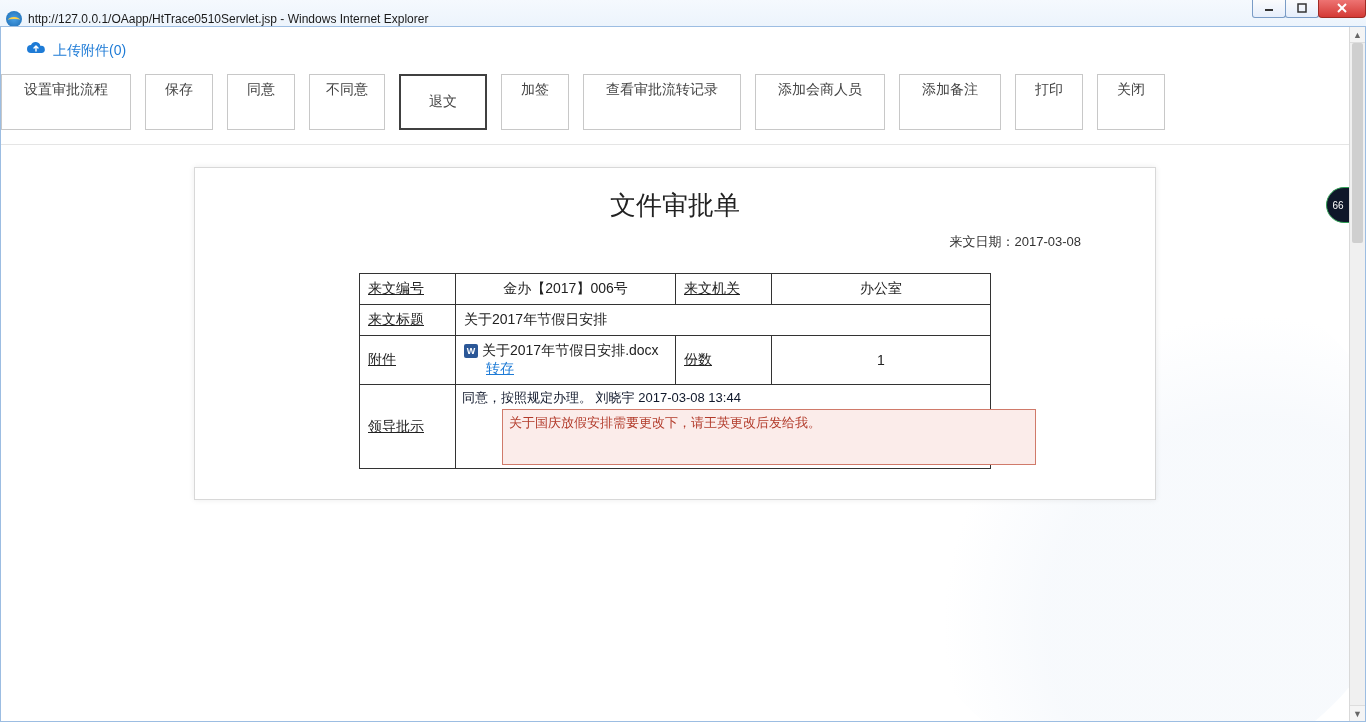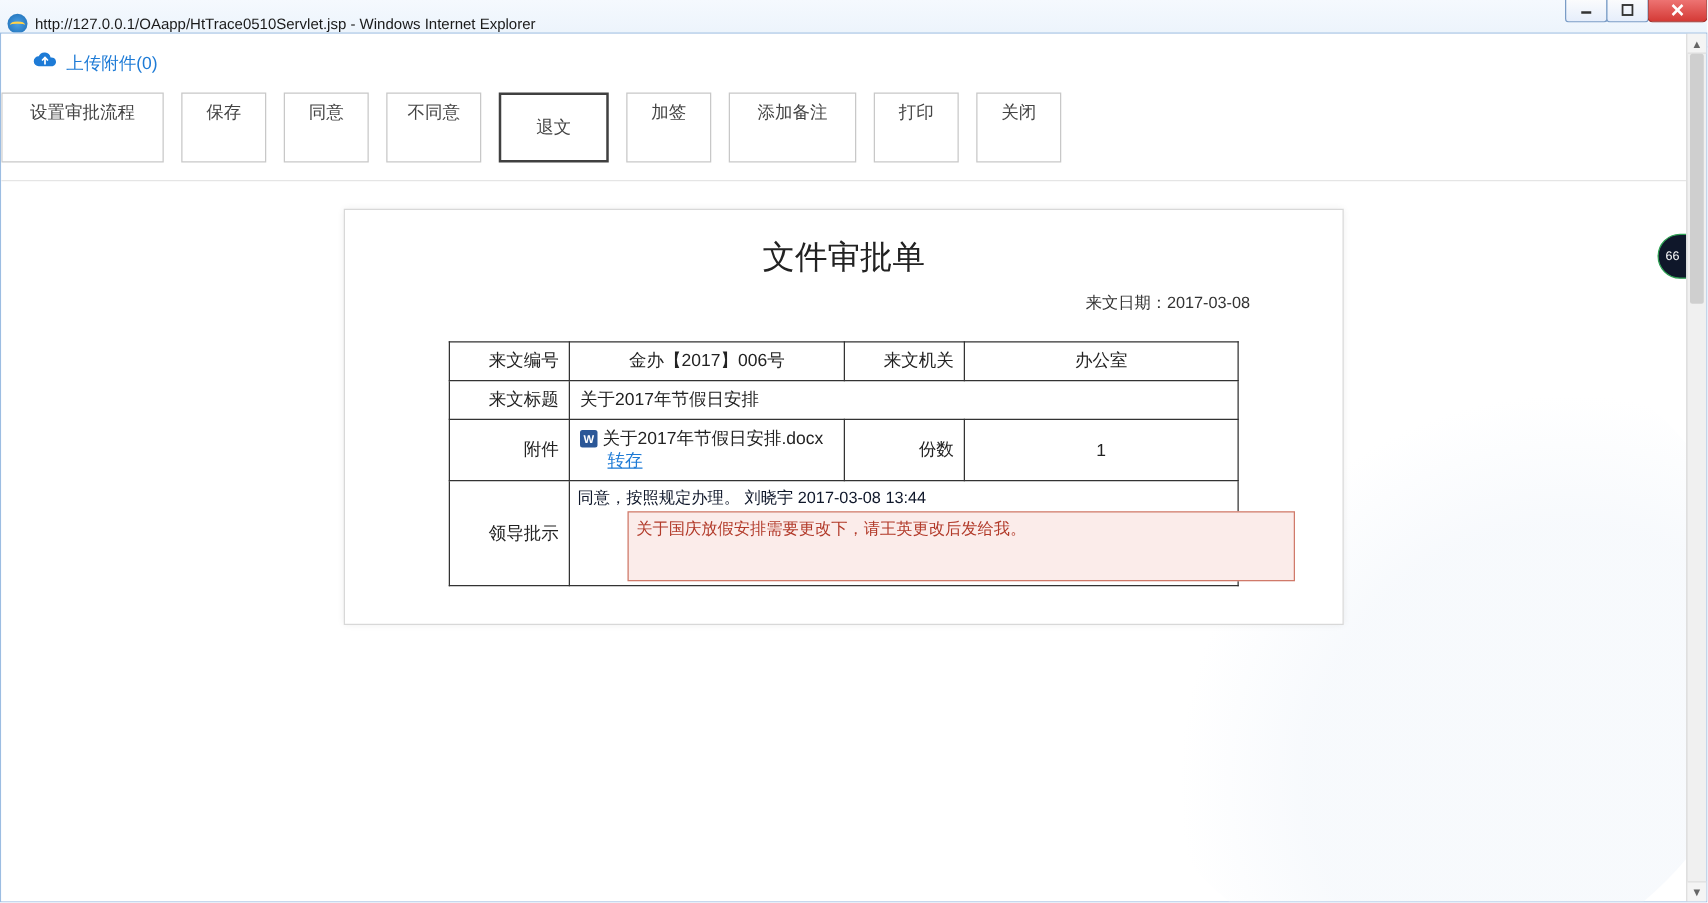--- a/index.html
+++ b/index.html
@@ -132,21 +132,21 @@
     padding:17px 28px;
   }
 
   
   .panel-area {
     position:relative;
     padding-top:22px;
     height:calc(100% - 110px);
   }
   .form-card {
-    width:800px;
+    width:962px;
     margin:0 auto;
     background:#fff;
     border:1px solid #d8d8d8;
     box-shadow:0 0 6px rgba(0,0,0,0.08);
     padding:20px 28px 30px 28px;
     position:relative;
     z-index:1;
   }
   .form-title {
     text-align:center;
@@ -167,21 +167,21 @@
     width:632px;
     margin:0 auto;
   }
   table.form-tbl td {
     border:1px solid #333;
     padding:6px 8px;
     font-size:14px;
     color:#222;
     vertical-align:middle;
   }
-  td.label { width:96px; text-align:right; }
+  td.label { width:96px; text-align:left;text-decoration:underline; }
   td.val-center { text-align:center; }
   .word-icon {
     display:inline-block; width:14px; height:14px;
     background:#2b5797; color:#fff; font-size:9px; font-weight:bold;
     text-align:center; line-height:14px; border-radius:2px;
     margin-right:4px; vertical-align:middle;
   }
   .link { color:#1e7bd6; text-decoration:underline; cursor:pointer; margin-left:22px; }
   .comment-box {
     width:100%;
@@ -248,20 +248,22 @@
       <span class="upload-link">上传附件(0)</span>
     </div>
 
     <div class="toolbar" id="toolbar">
         <div class="tbtn wide">设置审批流程</div>
         <div class="tbtn">保存</div>
         <div class="tbtn">同意</div>
         <div class="tbtn">不同意</div>
         <div class="tbtn active">退文</div>
         <div class="tbtn">加签</div>
+        <div class="tbtn wide">查看审批流转记录</div>
+        <div class="tbtn wide">添加会商人员</div>
         <div class="tbtn wide">添加备注</div>
         <div class="tbtn">打印</div>
         <div class="tbtn">关闭</div>
       </div>
 
     <div class="panel-area">
       <div class="form-card">
         <div class="form-title">文件审批单</div>
         <div class="date-row">
           <span>来文日期：</span><span>2017-03-08</span>

